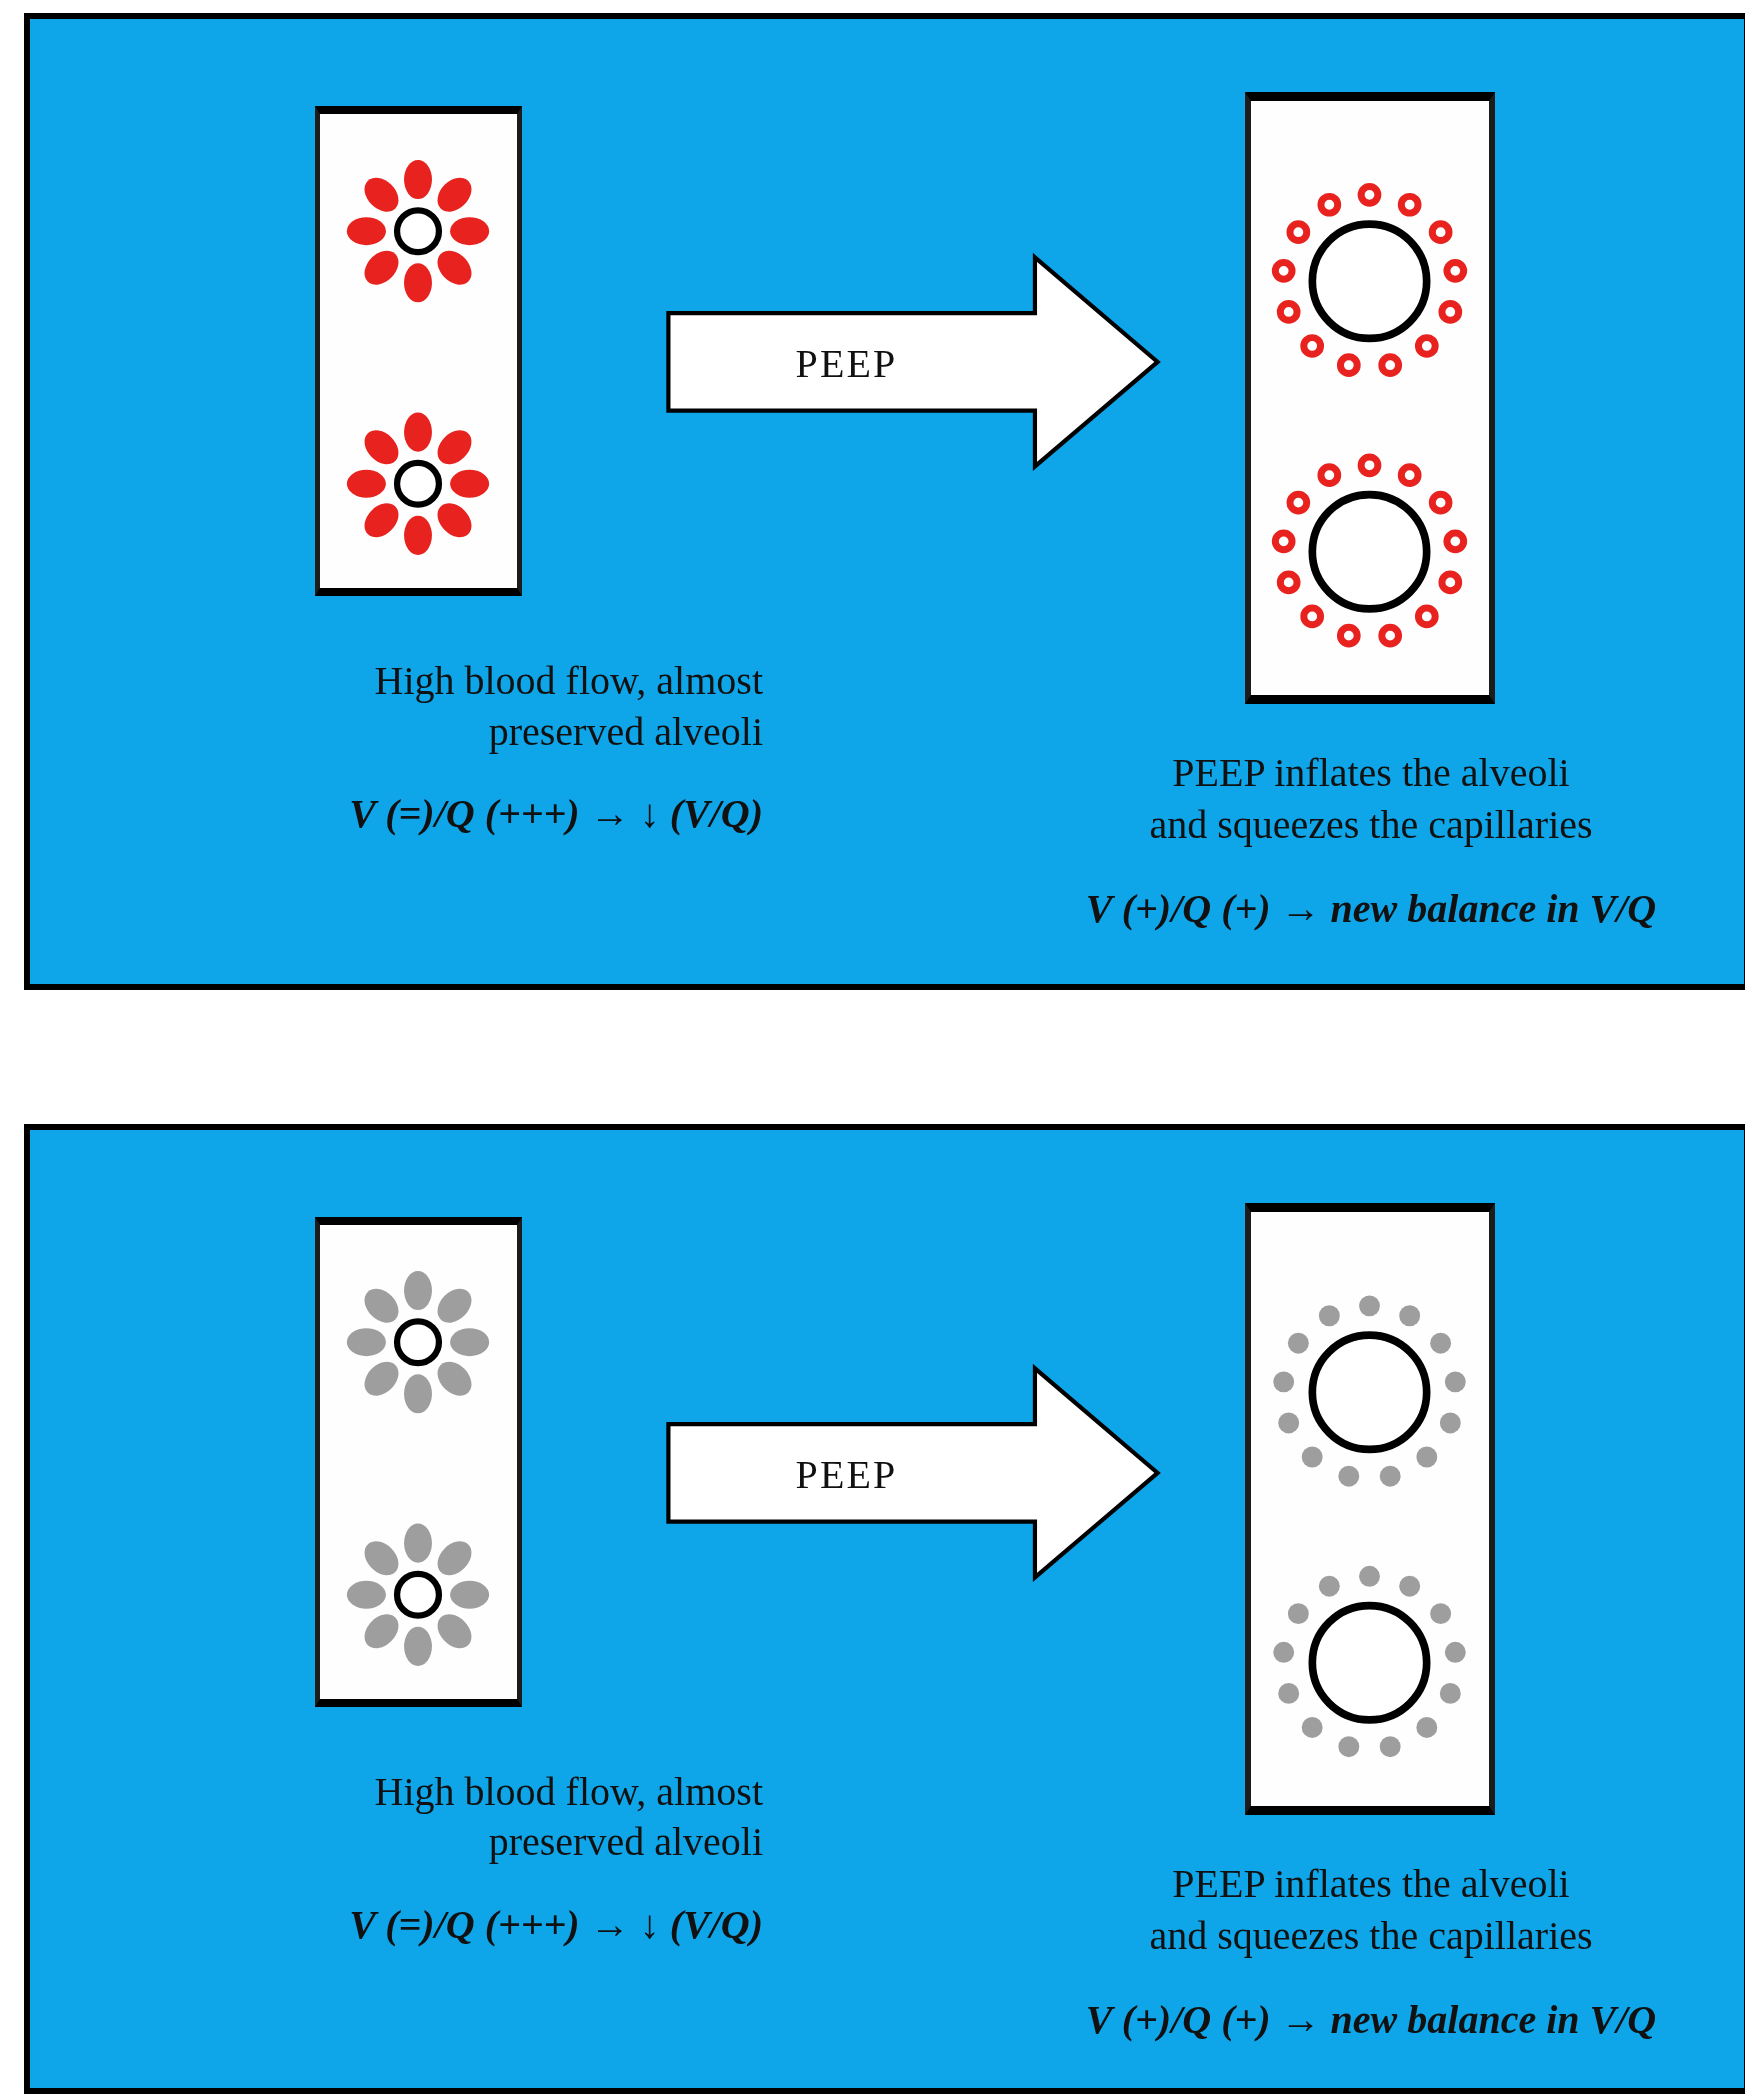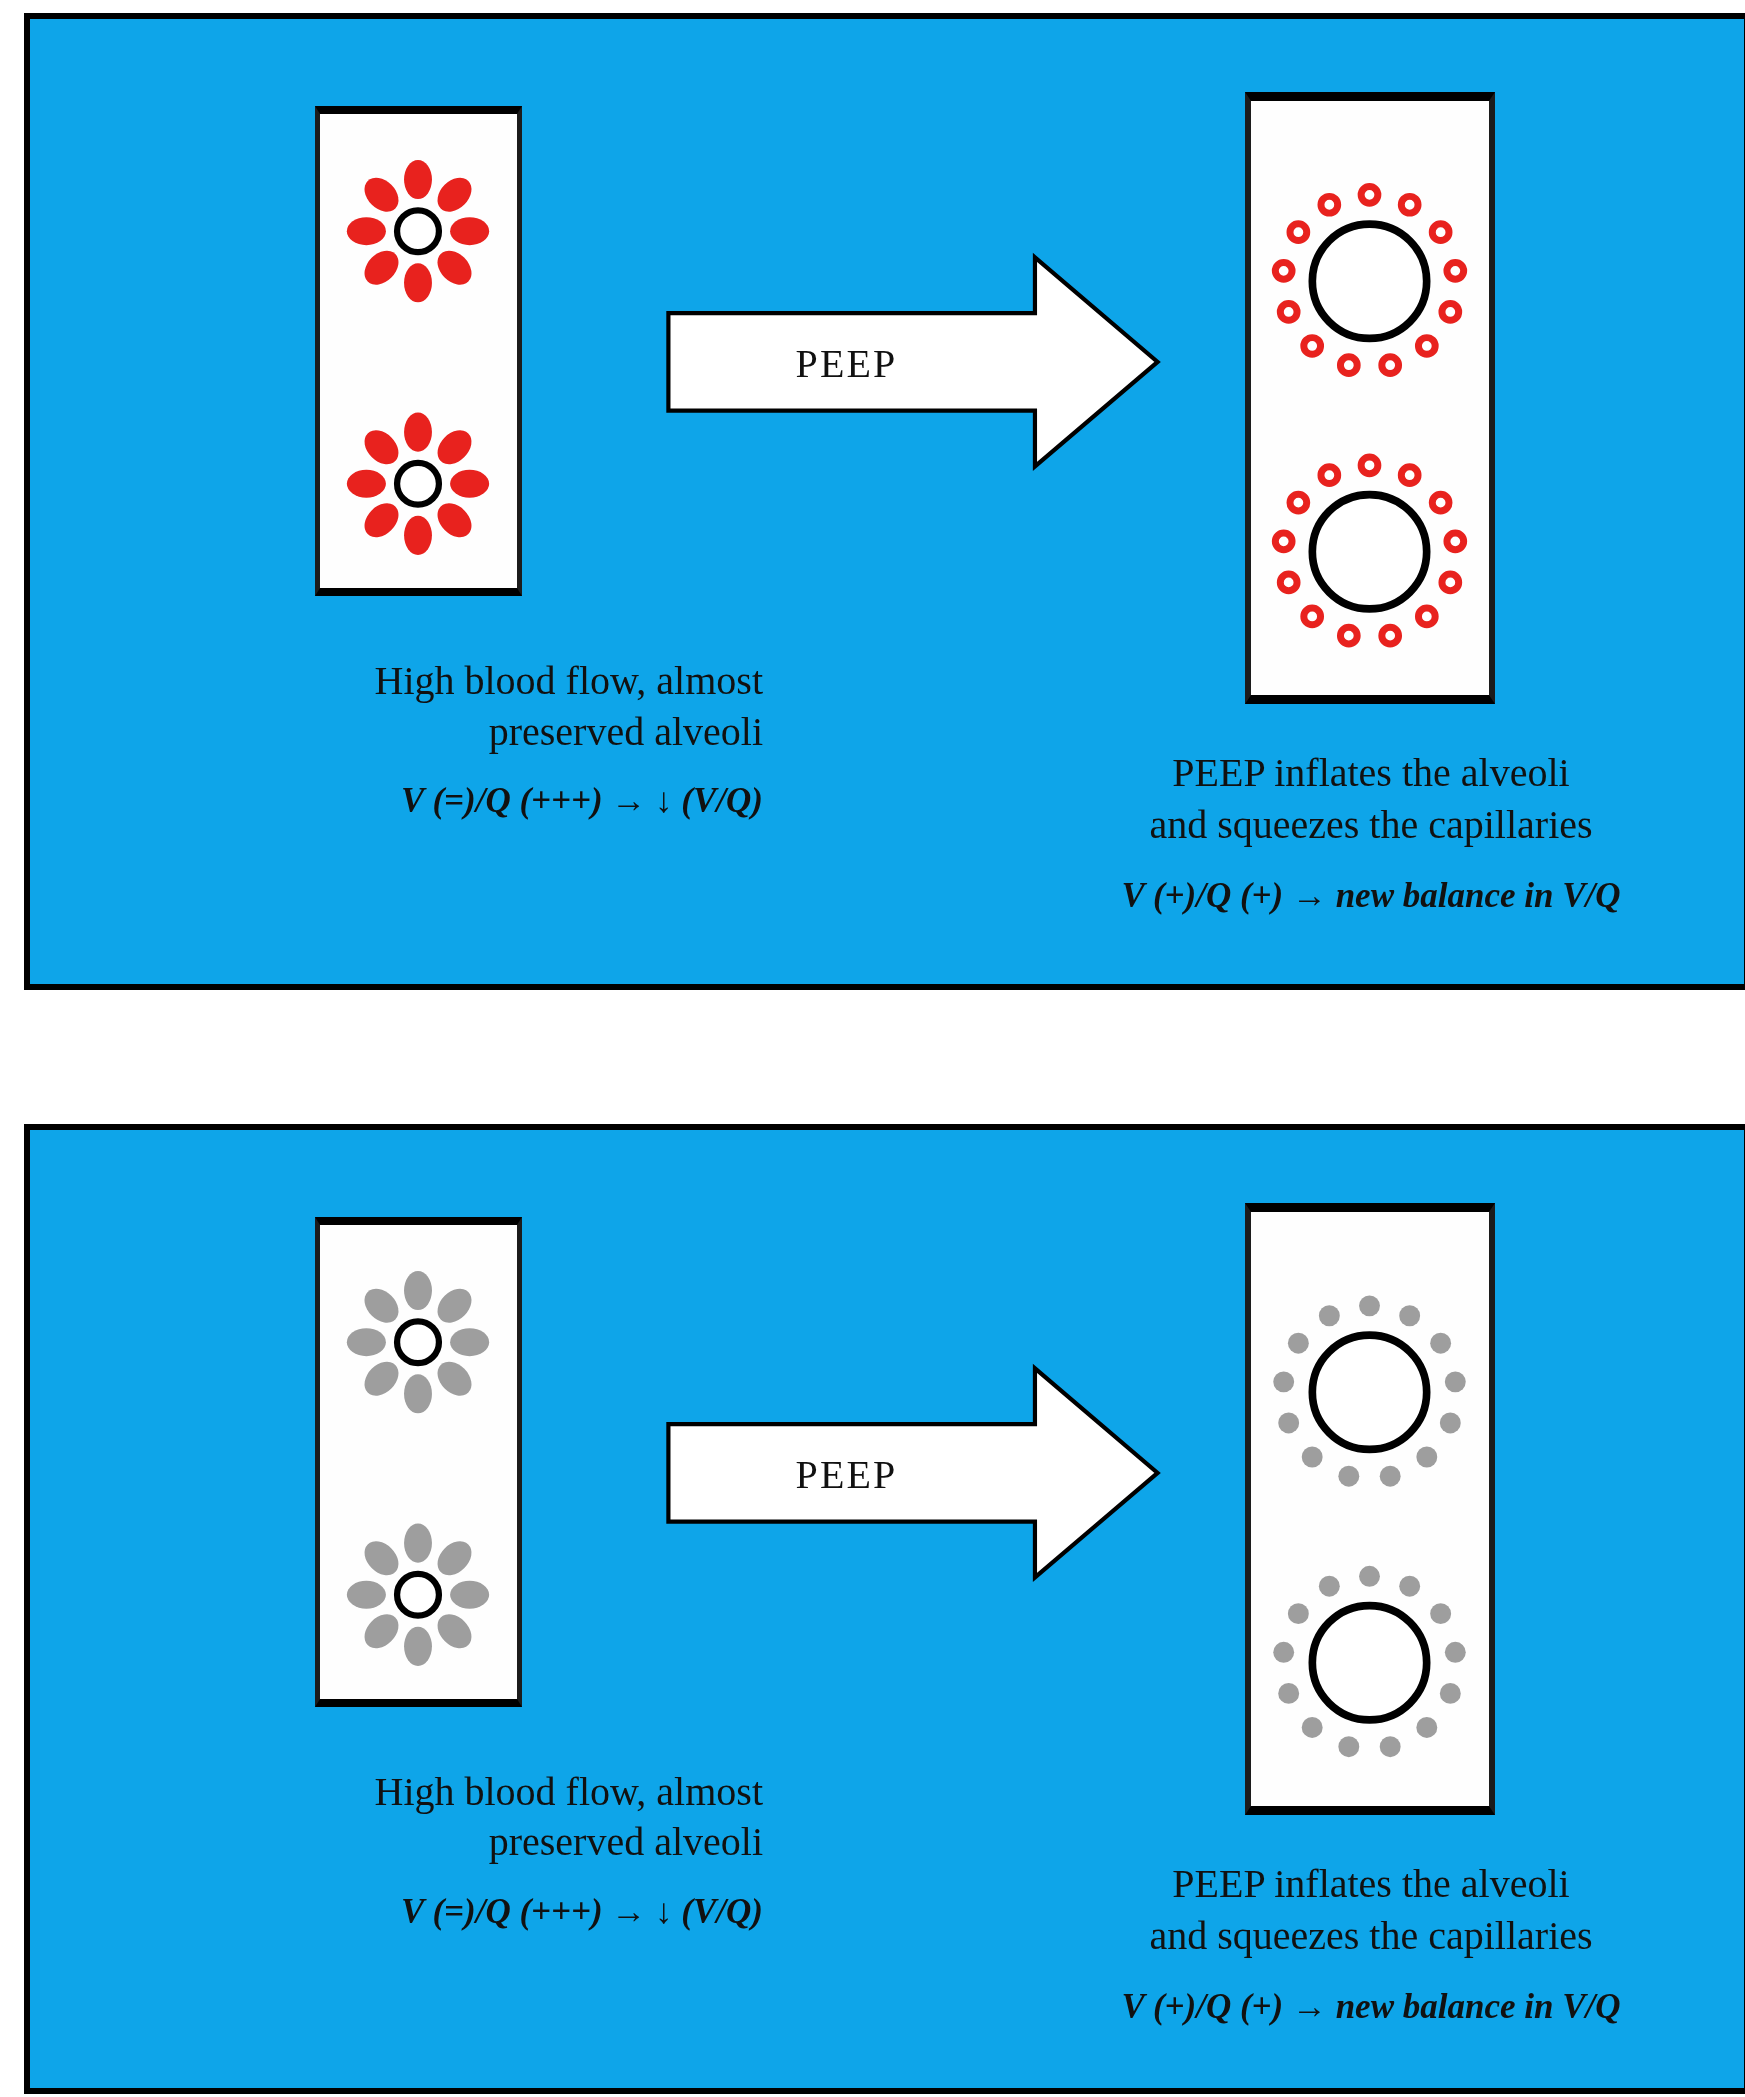--- a/index.html
+++ b/index.html
@@ -67,24 +67,24 @@
   }
   .right-caption {
     position: absolute;
     left: 929px; top: 728px;
     width: 824px;
     text-align: center;
     font-size: 40px;
     line-height: 1.3;
   }
   .formula {
-    margin-top: 22px;
+    margin-top: 32px;
     font-weight: bold;
     font-style: italic;
-    font-size: 35px;
+    font-size: 40px;
     white-space: nowrap;
   }
 </style>
 </head>
 <body>
 
 <section class="panel p0">
 
   <div class="left-box">
     <svg width="196" height="473" viewBox="0 0 280 678">

